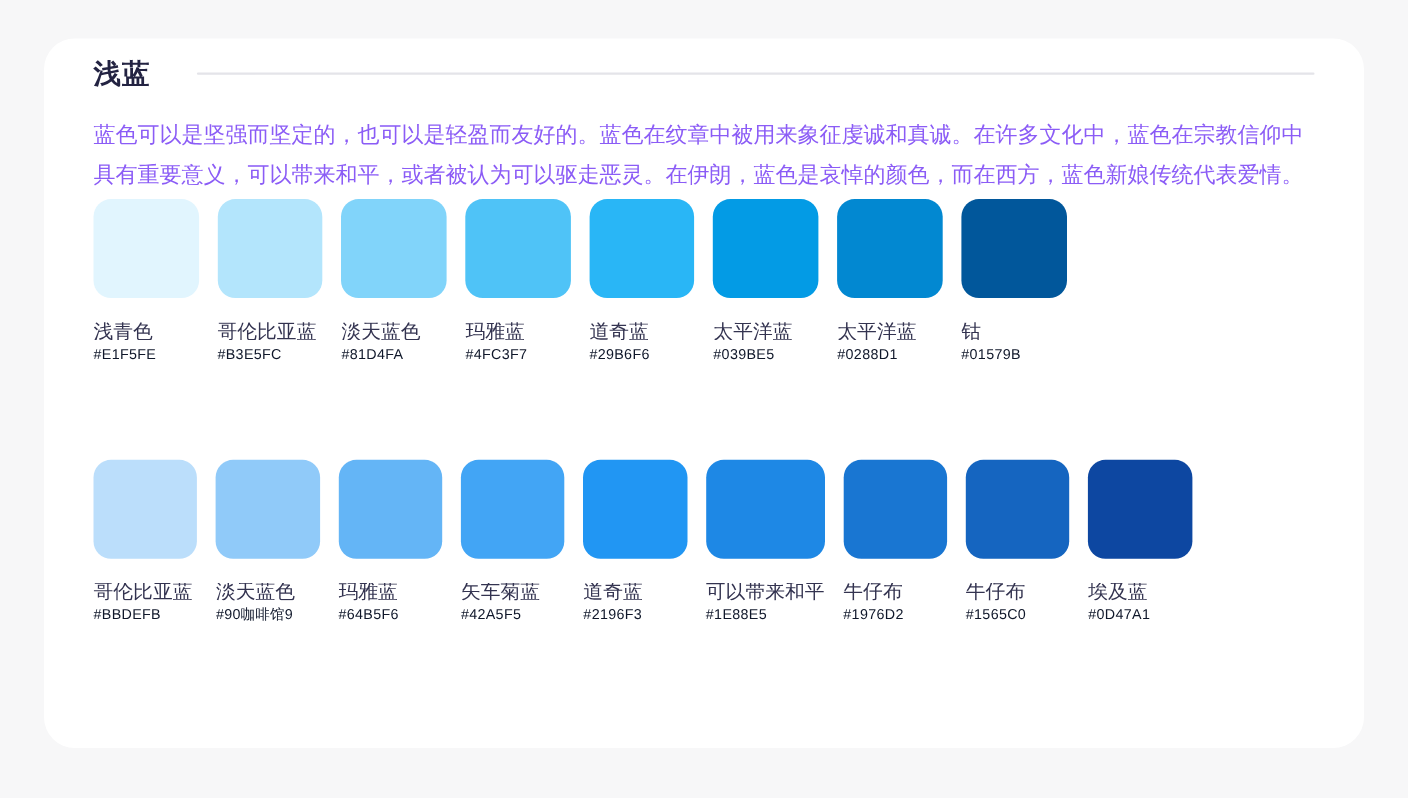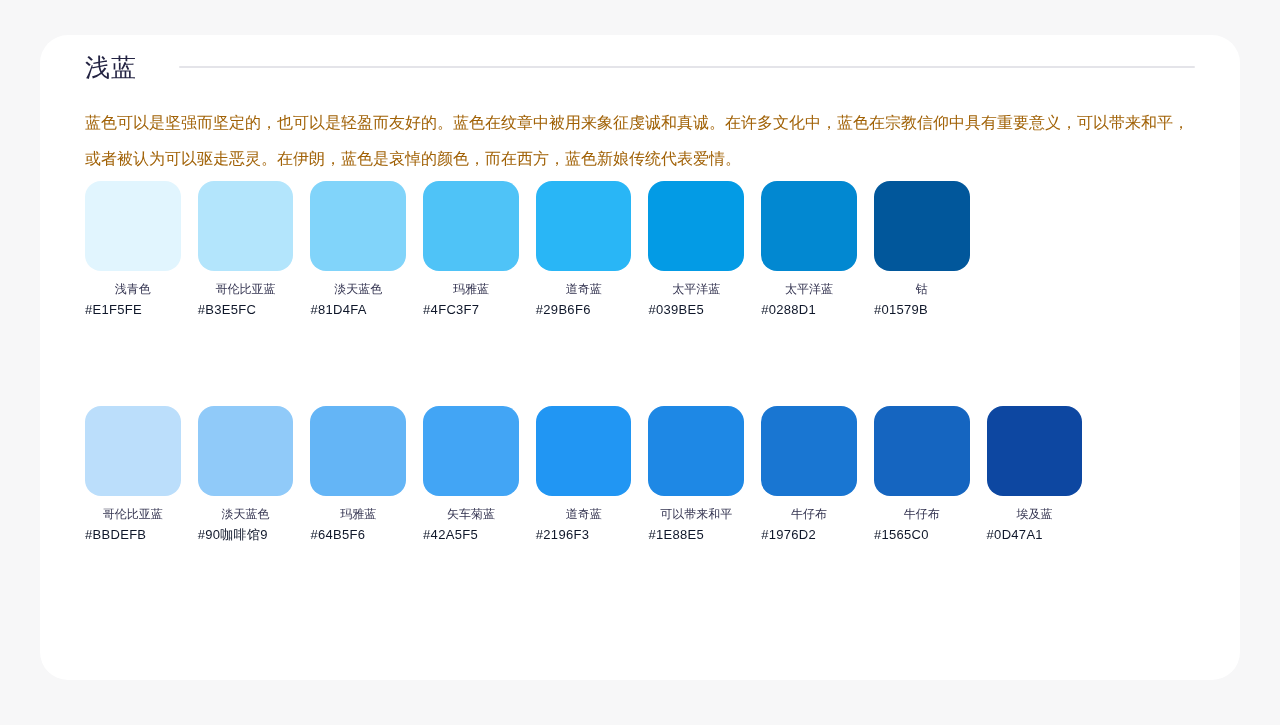--- a/index.html
+++ b/index.html
@@ -12,57 +12,56 @@
   .card {
     width: 1200px; height: 645px;
     margin: 35px auto 0 auto;
     background: #ffffff;
     border-radius: 28px;
     padding: 14px 45px 0 45px;
   }
   .section-header { display: flex; align-items: center; }
   .section-title {
     font-size: 25px;
-    font-weight: 400;
+    font-weight: 700;
     color: #232342;
     line-height: 36px;
     letter-spacing: 1px;
   }
   .divider {
     flex: 1;
     height: 2px;
     background: #e4e4e9;
     margin-left: 42px;
     border-radius: 1px;
   }
   .description {
     margin-top: 20px;
-    font-size: 16px;
+    font-size: 20px;
     line-height: 36px;
-    color: #a16207;
+    color: #8b5cf6;
   }
   .swatch-grid {
     margin-top: 4px;
     display: grid;
     grid-template-columns: repeat(10, 1fr);
     gap: 17px;
   }
   .swatch {
     height: 90px;
     border-radius: 16px;
     cursor: pointer;
   }
   .swatch-name {
-    margin-top: 10px;
-    font-size: 12px;
+    margin-top: 22px;
+    font-size: 18px;
     line-height: 16px;
     color: #333350;
     white-space: nowrap;
     overflow: hidden;
-    text-align: center;
   }
   .swatch-hex {
     margin-top: 5px;
     font-size: 13px;
     line-height: 16px;
     color: #0f172a;
     letter-spacing: 0.3px;
     white-space: nowrap;
   }
   .section + .section { margin-top: 88px; }

